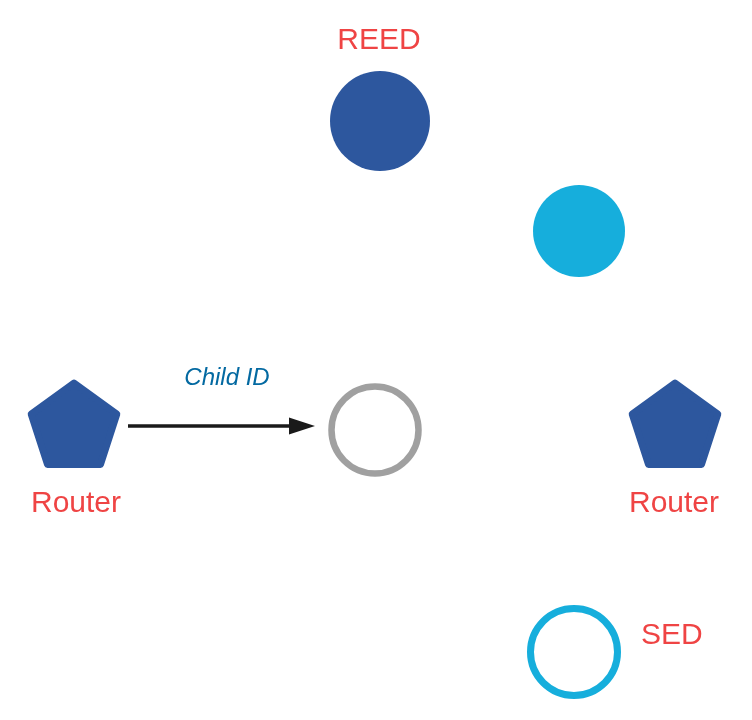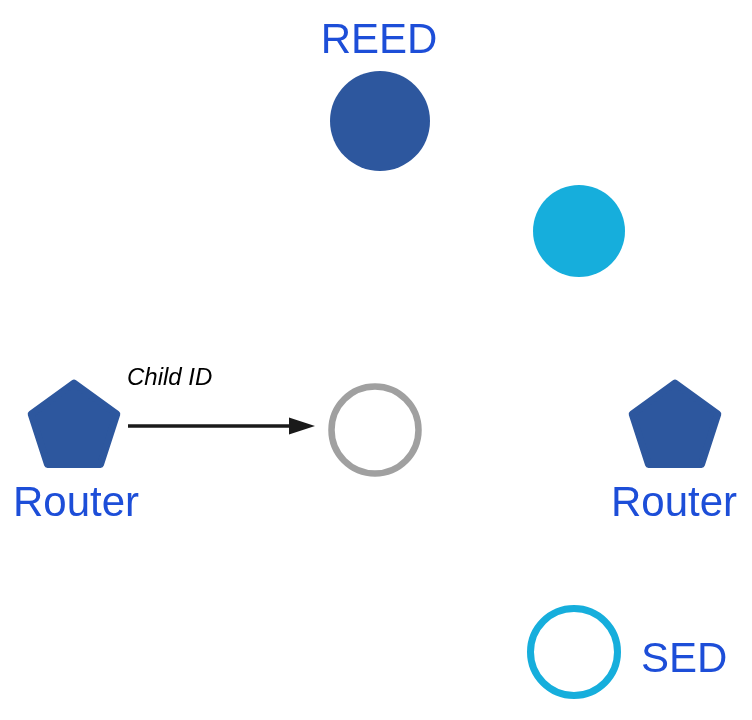--- a/index.html
+++ b/index.html
@@ -10,50 +10,50 @@
   .canvas {
     position: relative;
     width: 752px;
     height: 720px;
     background: #ffffff;
     overflow: hidden;
     font-family: "Liberation Sans", sans-serif;
   }
   .node-label {
     position: absolute;
-    font-size: 42px;
+    font-size: 30px;
     line-height: 44px;
-    color: #1d4ed8;
+    color: #ef4444;
     white-space: nowrap;
   }
   .centered { text-align: center; }
   .svg-node { position: absolute; display: block; }
 
   
   .reed-label   { left: 279px; top: 17px;  width: 200px; }
   .reed-circle  { left: 330px; top: 71px; }
   .med-circle   { left: 533px; top: 185px; }
   .med-label    { left: 635px; top: 202px; }
   .joiner-circle{ left: 328px; top: 383px; }
   .pentagon-left  { left: 24px;  top: 378px; }
   .pentagon-right { left: 625px; top: 378px; }
   .router-left-label  { left: 0px;   top: 480px; width: 152px; }
   .router-right-label { left: 598px; top: 480px; width: 152px; }
   .sed-circle { left: 527px; top: 605px; }
-  .sed-label  { left: 641px; top: 636px; }
+  .sed-label  { left: 641px; top: 612px; }
 
   .arrow-svg { left: 126px; top: 409px; }
   .arrow-label {
     position: absolute;
     left: 127px; top: 363px; width: 200px;
-    text-align: left;
+    text-align: center;
     font-size: 24px;
     line-height: 27px;
     font-style: italic;
-    color: #000000;
+    color: #0369a1;
     white-space: pre-line;
   }
 </style>
 </head>
 <body>
 
 <div class="canvas">
 
   <div class="node-label centered reed-label">REED</div>
   <svg class="svg-node reed-circle" width="100" height="100" viewBox="0 0 100 100">

